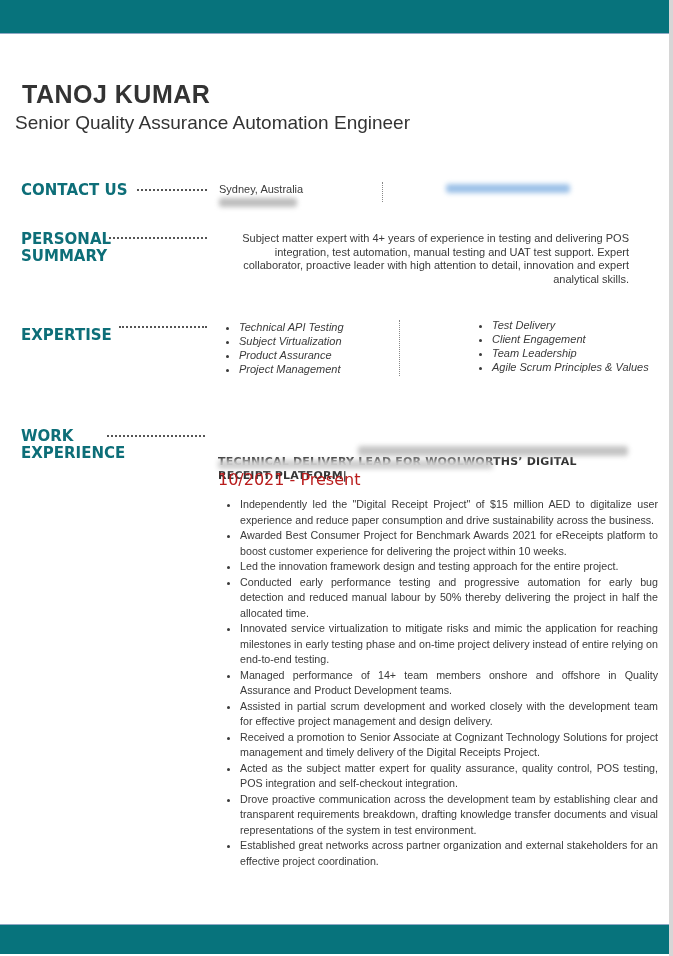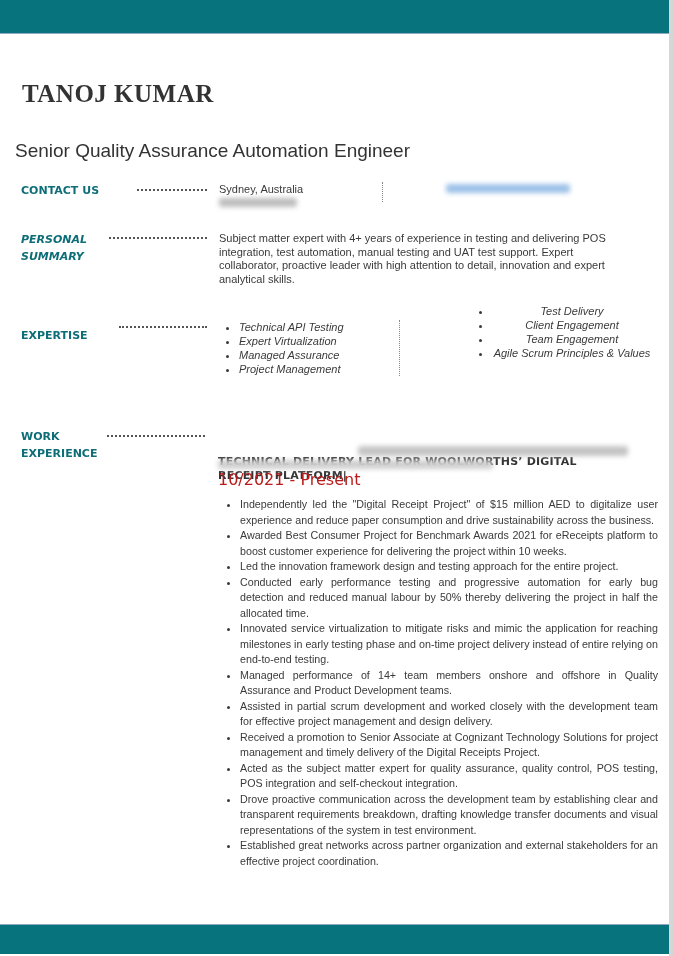--- a/index.html
+++ b/index.html
@@ -6,27 +6,27 @@
     body {
       width: 673px; height: 956px; position: relative; overflow: hidden;
       background: #ffffff;
       font-family: "Liberation Sans", sans-serif;
       color: #3a3a3a;
     }
     .page-edge { position: absolute; right: 0; top: 0; width: 4px; height: 956px; background: #d6d6d6; }
     .band-top { position: absolute; left: 0; top: 0; width: 669px; height: 33px; background: #07737c; border-bottom: 1px solid #8fa8c4; }
     .band-bottom { position: absolute; left: 0; top: 924px; width: 669px; height: 29px; background: #07737c; border-top: 1px solid #8fa8c4; }
 
-    .name { position: absolute; left: 22px; top: 80px; font-size: 25px; font-weight: bold; color: #333333; letter-spacing: 0.5px; font-family: Liberation Serif, serif; }
-    .role { position: absolute; left: 15px; top: 112px; font-size: 19px; color: #333333; font-family: "Liberation Sans", sans-serif; margin-top: 28px; }
+    .name { position: absolute; left: 22px; top: 80px; font-size: 25px; font-weight: bold; color: #333333; letter-spacing: 0.5px; font-family: Liberation Sans, sans-serif; }
+    .role { position: absolute; left: 15px; top: 112px; font-size: 19px; color: #333333; font-family: "Liberation Sans", sans-serif; }
 
-    .sec-title { position: absolute; left: 21px; font-family: "DejaVu Sans", sans-serif; font-weight: bold; color: #0d6e78; font-size: 11px; line-height: 17px; }
+    .sec-title { position: absolute; left: 21px; font-family: "DejaVu Sans", sans-serif; font-weight: bold; color: #0d6e78; font-size: 15px; line-height: 17px; }
     .dots { position: absolute; border-top: 2px dotted #555555; height: 0; }
 
-    .txt { position: absolute; font-size: 11px; line-height: 13.5px; color: #3a3a3a; }
+    .txt { position: absolute; font-size: 11px; line-height: 13.5px; color: #3a3a3a; text-align: right; }
     .blur { position: absolute; filter: blur(2.5px); border-radius: 3px; }
 
     .vdots { position: absolute; border-left: 1px dotted #888888; width: 0; }
 
     ul.exp { position: absolute; margin: 0; padding: 0 0 0 22px; font-size: 11px; line-height: 14px; color: #3a3a3a; }
     ul.exp li { margin: 0; padding: 0; font-style: italic; }
 
     .job-title { position: absolute; left: 218px; top: 430px; width: 400px; font-family: "DejaVu Sans", sans-serif; font-weight: bold; font-size: 11px; line-height: 14px; color: #333333; letter-spacing: 0.2px; margin-top: 25px; }
     .job-date { position: absolute; left: 218px; top: 470px; font-family: "DejaVu Sans", sans-serif; font-size: 16px; color: #b91c1c; }
 
@@ -42,40 +42,40 @@
 <div class="name">TANOJ KUMAR</div>
 <div class="role">Senior Quality Assurance Automation Engineer</div>
 
 <div class="sec-title" style="top:182px;">CONTACT US</div>
 <div class="dots" style="left:137px; top:189px; width:70px;"></div>
 <div class="txt" style="left:219px; top:183px;">Sydney, Australia</div>
 <div class="blur" style="left:219px; top:198px; width:78px; height:9px; background:#bdbdbd;"></div>
 <div class="vdots" style="left:382px; top:182px; height:20px;"></div>
 <div class="blur" style="left:446px; top:184px; width:124px; height:9px; background:#9cc1e8;"></div>
 
-<div class="sec-title" style="top:231px;font-style:italic;">
+<div class="sec-title" style="top:231px;">
   <div>PERSONAL</div>
   <div>SUMMARY</div>
 </div>
 <div class="dots" style="left:109px; top:237px; width:98px;"></div>
 <div class="txt" style="left:219px; top:232px; width:410px;">Subject matter expert with 4+ years of experience in testing and delivering POS integration, test automation, manual testing and UAT test support. Expert collaborator, proactive leader with high attention to detail, innovation and expert analytical skills.</div>
 
 <div class="sec-title" style="top:319px;margin-top:8px;">EXPERTISE</div>
 <div class="dots" style="left:119px; top:326px; width:88px;"></div>
 <ul class="exp" style="left:217px; top:320px;">
   <li>Technical API Testing</li>
-  <li>Expert Virtualization</li>
-  <li>Managed Assurance</li>
+  <li>Subject Virtualization</li>
+  <li>Product Assurance</li>
   <li>Project Management</li>
 </ul>
 <div class="vdots" style="left:399px; top:320px; height:56px;"></div>
-<ul class="exp" style="left:470px; top:304px; width:160px;text-align:center;">
+<ul class="exp" style="left:470px; top:318px; width:160px;">
   <li>Test Delivery</li>
   <li>Client Engagement</li>
-  <li>Team Engagement</li>
+  <li>Team Leadership</li>
   <li>Agile Scrum Principles &amp; Values</li>
 </ul>
 
 <div class="sec-title" style="top:428px;">
   <div>WORK</div>
   <div>EXPERIENCE</div>
 </div>
 <div class="dots" style="left:107px; top:435px; width:98px;"></div>
 <div class="job-title">TECHNICAL DELIVERY LEAD FOR WOOLWORTHS’ DIGITAL RECEIPT PLATFORM|</div>
 <div class="blur" style="left:358px; top:446px; width:270px; height:10px; background:#c4c4c4;"></div>

